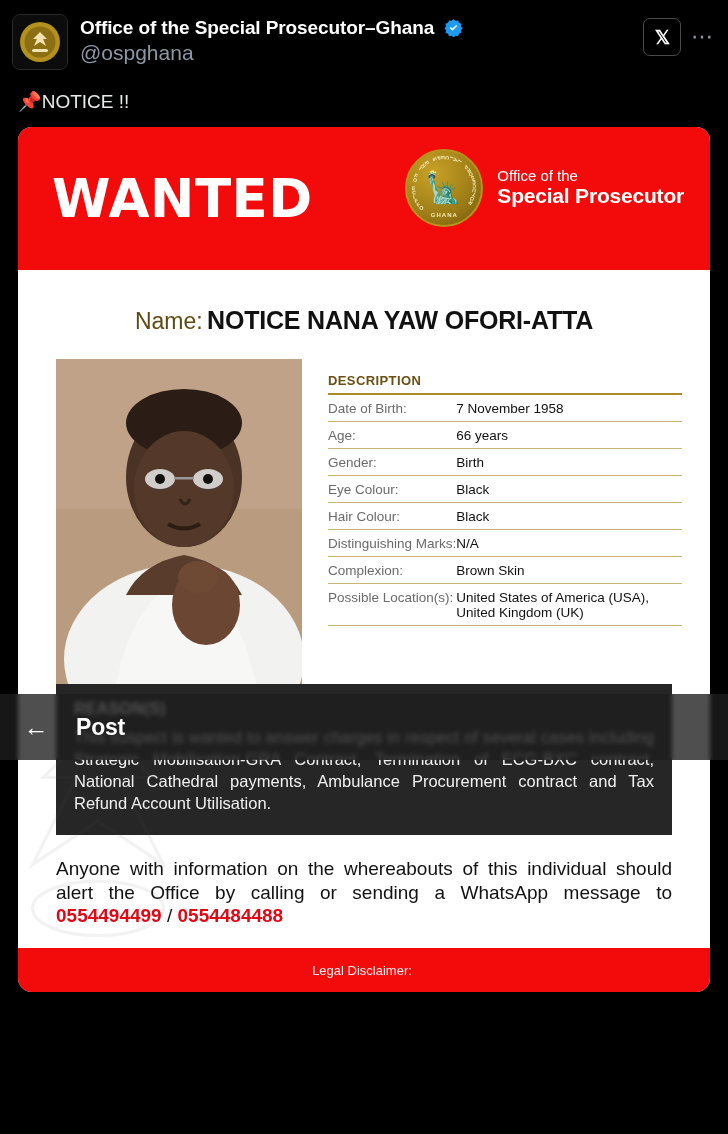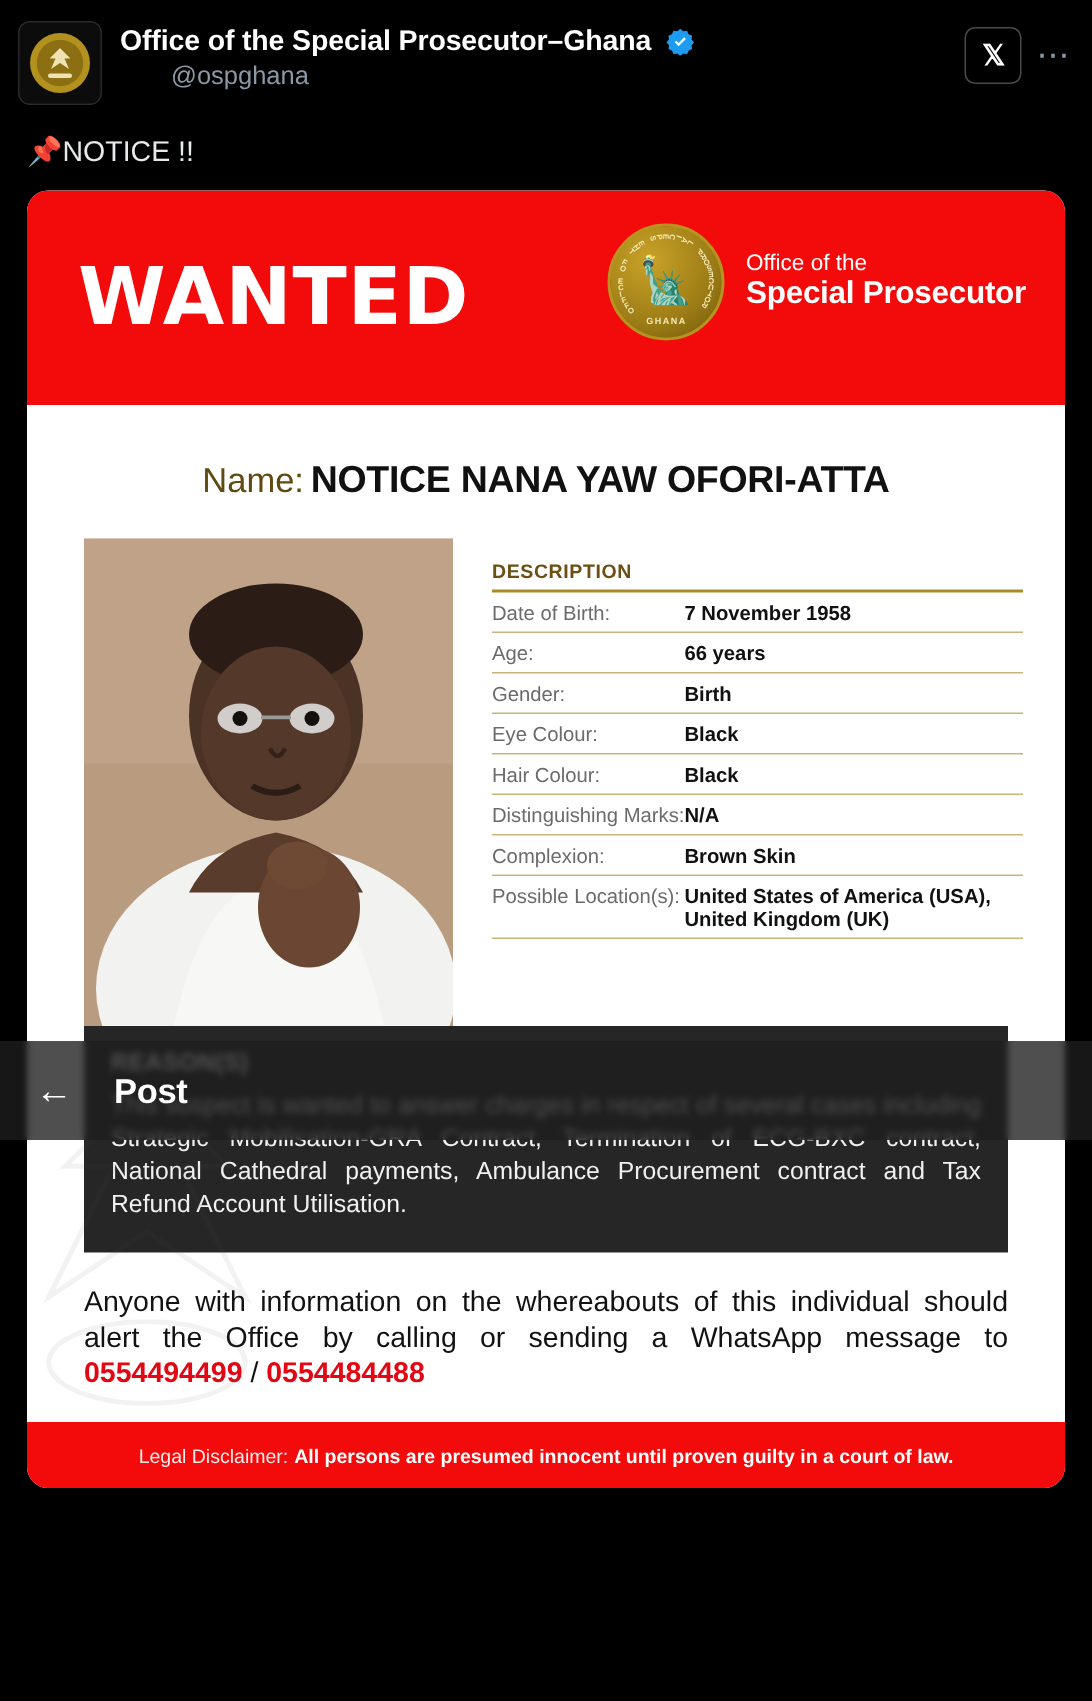--- a/index.html
+++ b/index.html
@@ -47,23 +47,22 @@
     display: inline-block;
     vertical-align: middle;
     margin-left: 5px;
     width: 19px; height: 19px;
     position: relative;
     top: -1px;
   }
   .handle {
     display: block;
     color: #8b98a5;
-    font-size: 17px;
+    font-size: 21px;
     margin-top: 2px;
-    margin-left: 34px;
   }
   .header-actions {
     display: flex; align-items: center; gap: 10px;
     flex: 0 0 auto;
     padding-top: 4px;
   }
   .x-badge {
     width: 38px; height: 38px;
     border: 1.5px solid #4a4a4a;
     border-radius: 7px;
@@ -204,21 +203,21 @@
     border-bottom: 2px solid #a98b2a;
   }
   .desc table { width: 100%; border-collapse: collapse; }
   .desc td {
     font-size: 13.5px;
     padding: 6px 0 5px 0;
     border-bottom: 1px solid #c9b37a;
     vertical-align: top;
   }
   .desc td.k { color: #6b6b6b; width: 128px; white-space: nowrap; }
-  .desc td.v { color: #111; font-weight: bold; }
+  .desc td.v { color: #111; font-weight: normal; }
 
   
   .reason {
     margin: 0 38px;
     background: #262626;
     padding: 16px 18px 20px 18px;
   }
   .reason h4 {
     margin: 0 0 8px 0;
     color: #fff;
@@ -447,21 +446,20 @@
       <h4>REASON(S)</h4>
       <p>This suspect is wanted to answer charges in respect of several cases including Strategic Mobilisation-GRA Contract, Termination of ECG-BXC contract, National Cathedral payments, Ambulance Procurement contract and Tax Refund Account Utilisation.</p>
     </div>
 
     <div class="alert">
       <span>Anyone with information on the whereabouts of this individual should alert the Office by calling or sending a WhatsApp message to </span><b class="num">0554494499</b><span> / </span><b class="num">0554484488</b>
     </div>
 
     <div class="poster-footer">
       <span class="lbl">Legal Disclaimer:</span>
-      <span class="strong">All persons are presumed innocent until proven guilty in a court of law.</span>
     </div>
   </div>
 
   <div class="navbar">
     <div class="back-arrow">←</div>
     <div class="nav-title">Post</div>
   </div>
 
 </div>
 

